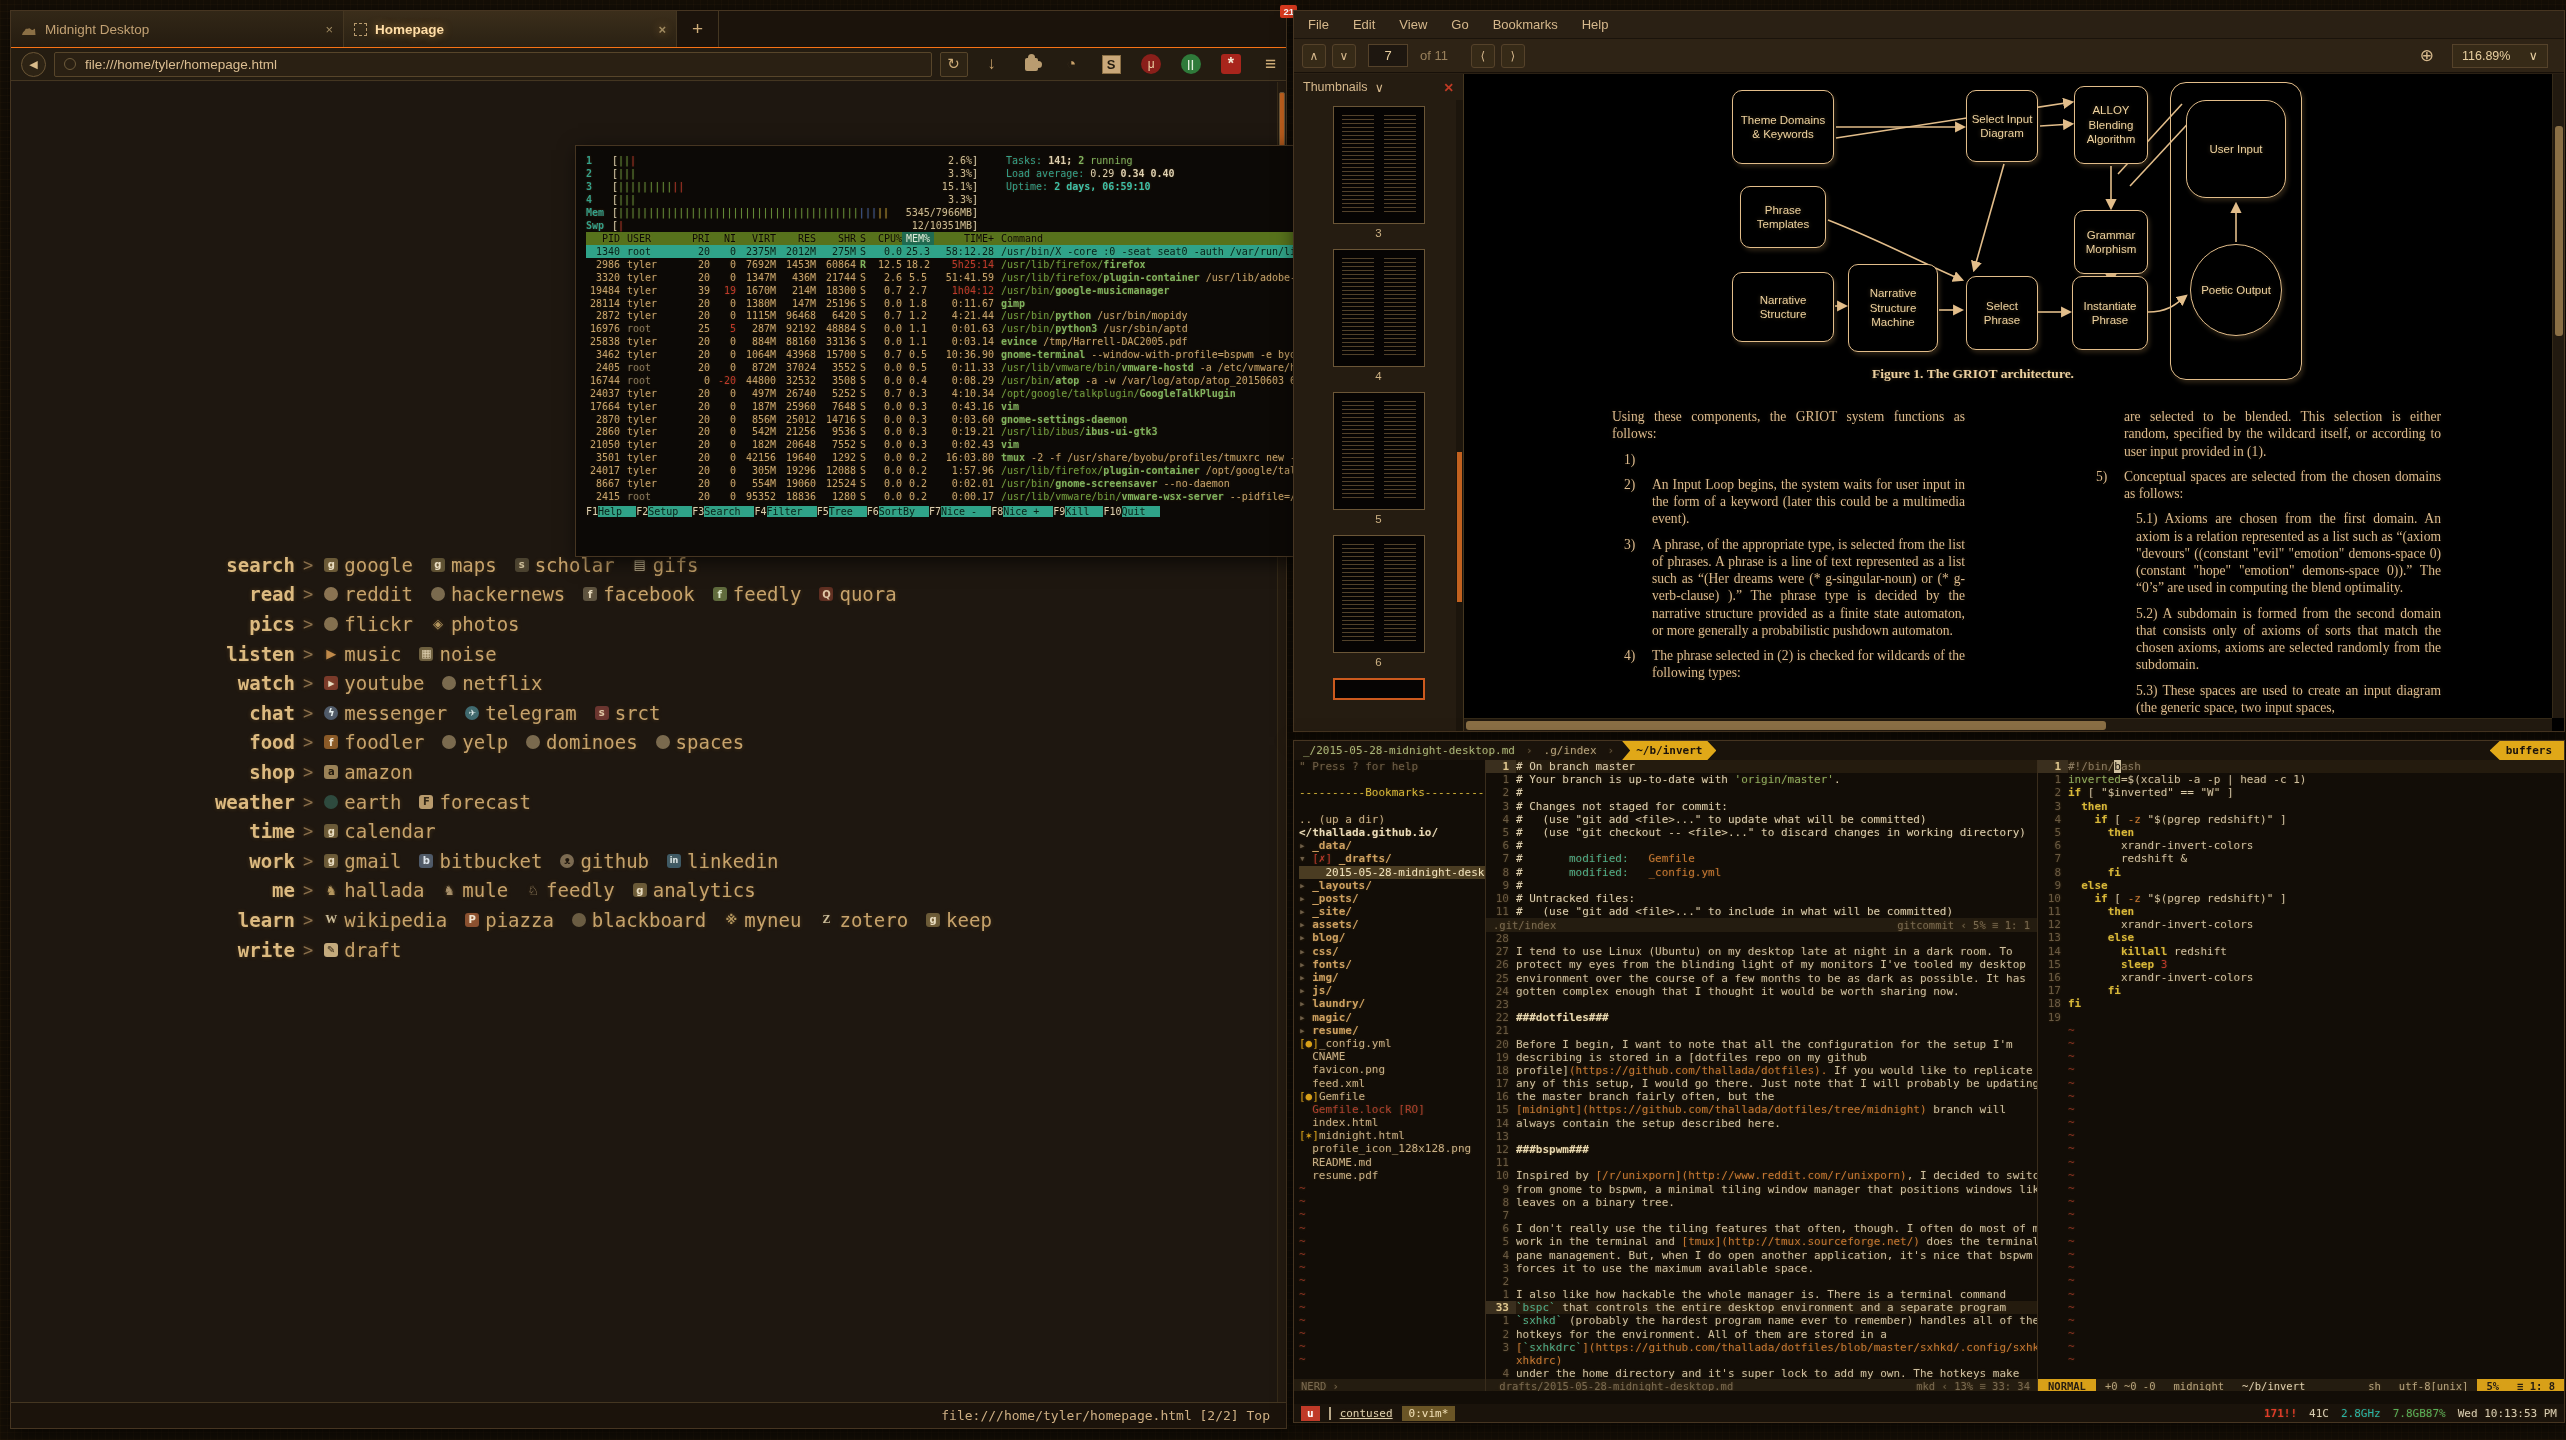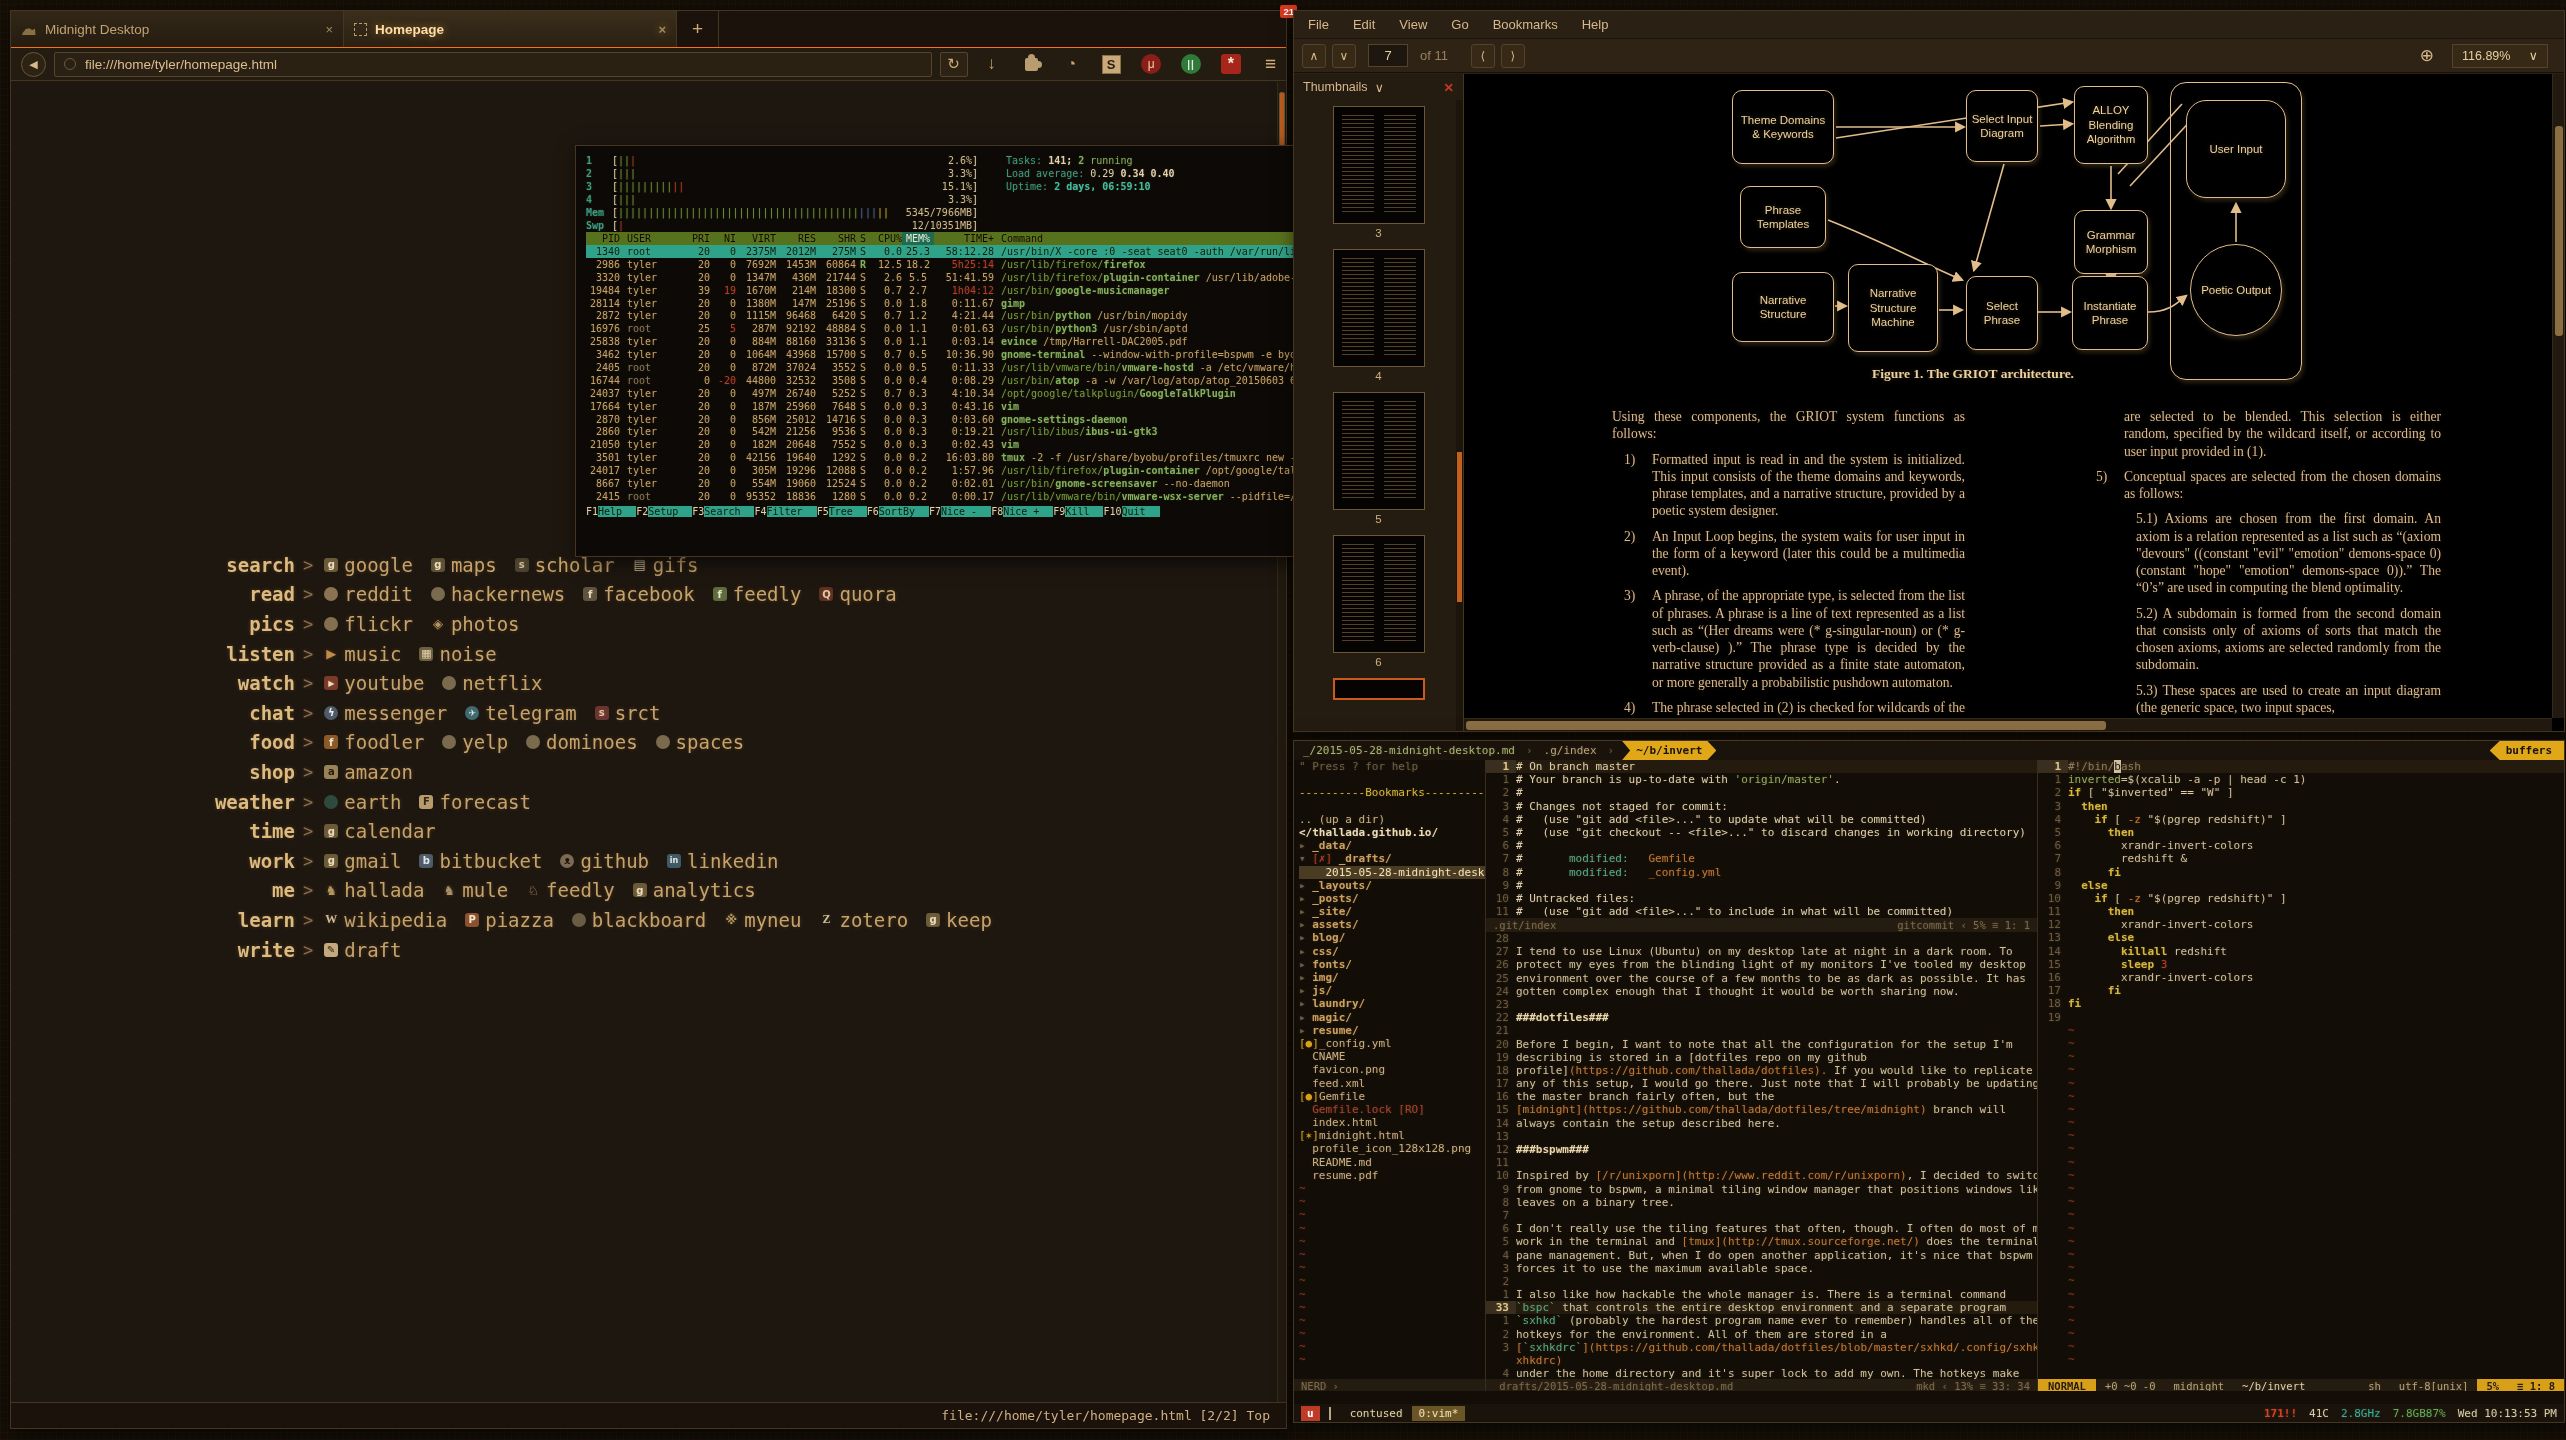--- a/index.html
+++ b/index.html
@@ -202,21 +202,21 @@
   .sstatus{position:absolute;bottom:0;left:0;right:0;height:14px;line-height:14px;background:#241c10;display:flex;font-size:10.5px}
   .st-mode{background:#d8a018;color:#241c10;font-weight:bold;padding:0 10px}
   .st-dark{padding:0 9px;color:#b5a27c}
   .st-file{padding:0 9px;color:#ded0b0}
   .st-spacer{flex:1}
   .st-yellow{background:#d8a018;color:#241c10;font-weight:bold;padding:0 9px}
   .cmdline{position:absolute;bottom:18px;left:0;right:0;height:13px;background:#120d07}
   .tmuxbar{position:absolute;bottom:0;left:0;right:0;height:18px;background:#1a130b;display:flex;align-items:center;
            gap:9px;padding:0 7px;font-size:11px}
   .tb-logo{background:#c03a28;color:#fff;padding:0 6px;font-weight:bold;line-height:15px}
-  .tb-host{color:#e0d2ae;border-left:2px solid #b8a888;padding-left:19px}
+  .tb-host{color:#e0d2ae;text-decoration:underline;border-left:2px solid #b8a888;padding-left:9px}
   .tb-win{background:#6a5526;color:#f0e0b8;padding:0 7px;line-height:15px}
   .tb-right{margin-left:auto;display:flex;gap:12px;align-items:center}
   .c-tred{color:#e03b28;font-weight:bold}
   .c-tw{color:#d8cdb2}
   .c-tcy{color:#2ab5a5}
   .c-tgr{color:#58b058}
 </style>
 </head>
 <body>
 
@@ -1050,21 +1050,20 @@
       <div class="dbox" style="left:726px;top:170px;width:92px;height:92px;border-radius:50%">Poetic Output</div>
       <div class="pcaption">Figure 1. The GRIOT architecture.</div>
       <div class="pcol pcol-l">
   <div class="pitem c-intro">
 
     <span class="ptxt">Using these components, the GRIOT system functions as follows:</span>
   </div>
 
   <div class="pitem">
     <span class="pnum">1)</span>
-    <span class="ptxt">Formatted input is read in and the system is initialized.  This input consists of the theme domains and keywords, phrase templates, and a narrative structure, provided by a poetic system designer.</span>
   </div>
 
   <div class="pitem">
     <span class="pnum">2)</span>
     <span class="ptxt">An Input Loop begins, the system waits for user input in the form of a keyword (later this could be a multimedia event).</span>
   </div>
 
   <div class="pitem">
     <span class="pnum">3)</span>
     <span class="ptxt">A phrase, of the appropriate type, is selected from the list of phrases.  A phrase is a line of text represented as a list such as “(Her dreams were (* g-singular-noun) or  (* g-verb-clause) ).”  The phrase type is decided by the narrative structure provided as a finite state automaton, or more generally a probabilistic pushdown automaton.</span>

